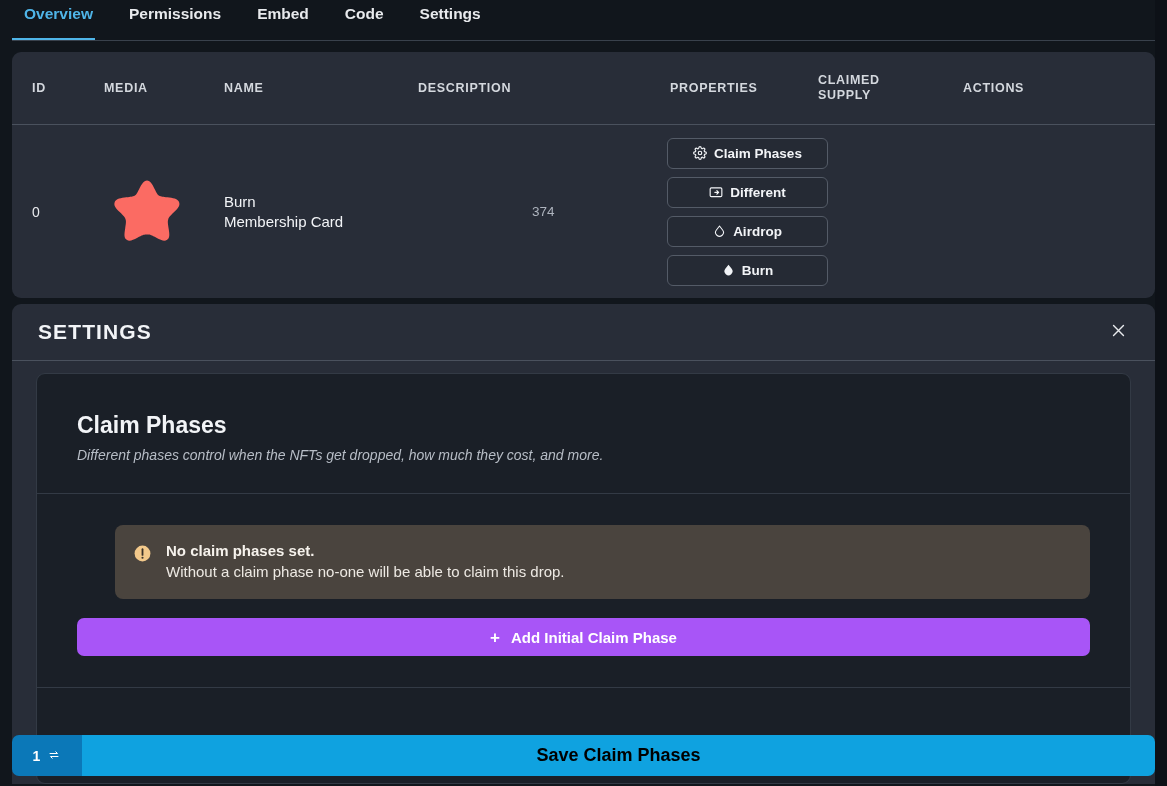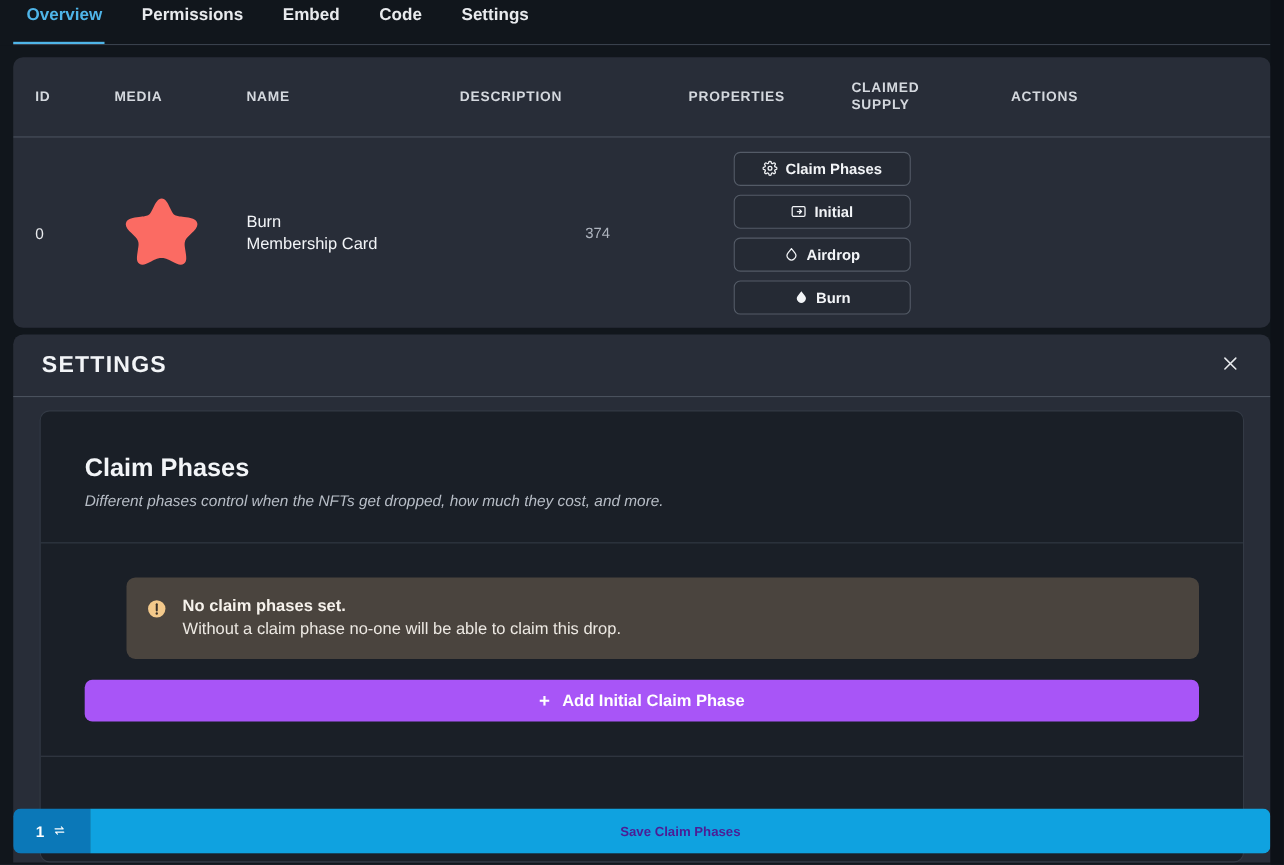--- a/index.html
+++ b/index.html
@@ -77,21 +77,21 @@
     color: #D4D8DE;
     font-size: 12.5px;
     font-weight: bold;
     letter-spacing: 0.7px;
     border-bottom: 1px solid #4A515D;
   }
   .th { flex: none; }
   .col-id        { width: 72px; }
   .col-media     { width: 120px; }
   .col-name      { width: 194px; }
-  .col-desc      { width: 208px; }
+  .col-desc      { width: 252px; }
   .col-props     { width: 148px; }
   .col-supply    { width: 145px; }
   .col-actions   { flex: 1; }
   .col-supply .th-inner { max-width: 75px; line-height: 15px; }
 
   .trow {
     display: flex;
     align-items: center;
     min-height: 173px;
     padding: 0 0 0 20px;
@@ -270,22 +270,22 @@
     font-size: 14px;
     font-weight: bold;
     cursor: pointer;
     border: none;
     font-family: inherit;
   }
   .save-btn {
     flex: 1;
     background: #0FA2E0;
     border: none;
-    color: #4c1d95;
-    font-size: 12px;
+    color: #000000;
+    font-size: 18px;
     font-weight: bold;
     font-family: inherit;
     cursor: pointer;
   }
 
   
   .scroll-strip {
     position: absolute;
     top: 0; right: 0;
     width: 12px; height: 786px;
@@ -353,21 +353,21 @@
         <span>Claim Phases</span>
       </button>
 
       <button class="act-btn">
         <span>
           <svg width="14" height="14" viewBox="0 0 24 24" fill="none" stroke="#F2F4F7" stroke-width="2" stroke-linecap="round" stroke-linejoin="round">
             <rect x="2" y="5" width="20" height="15" rx="2"></rect>
             <path d="M10 12.5h6M13.5 9.5l3 3-3 3"></path>
           </svg>
         </span>
-        <span>Initial</span>
+        <span>Different</span>
       </button>
 
       <button class="act-btn">
         <span>
           <svg width="13" height="14" viewBox="0 0 24 24" fill="none" stroke="#F2F4F7" stroke-width="2" stroke-linecap="round" stroke-linejoin="round">
             <path d="M12 2.7l5.7 7.4a7.2 7.2 0 1 1-11.4 0z"></path>
           </svg>
         </span>
         <span>Airdrop</span>
       </button>

